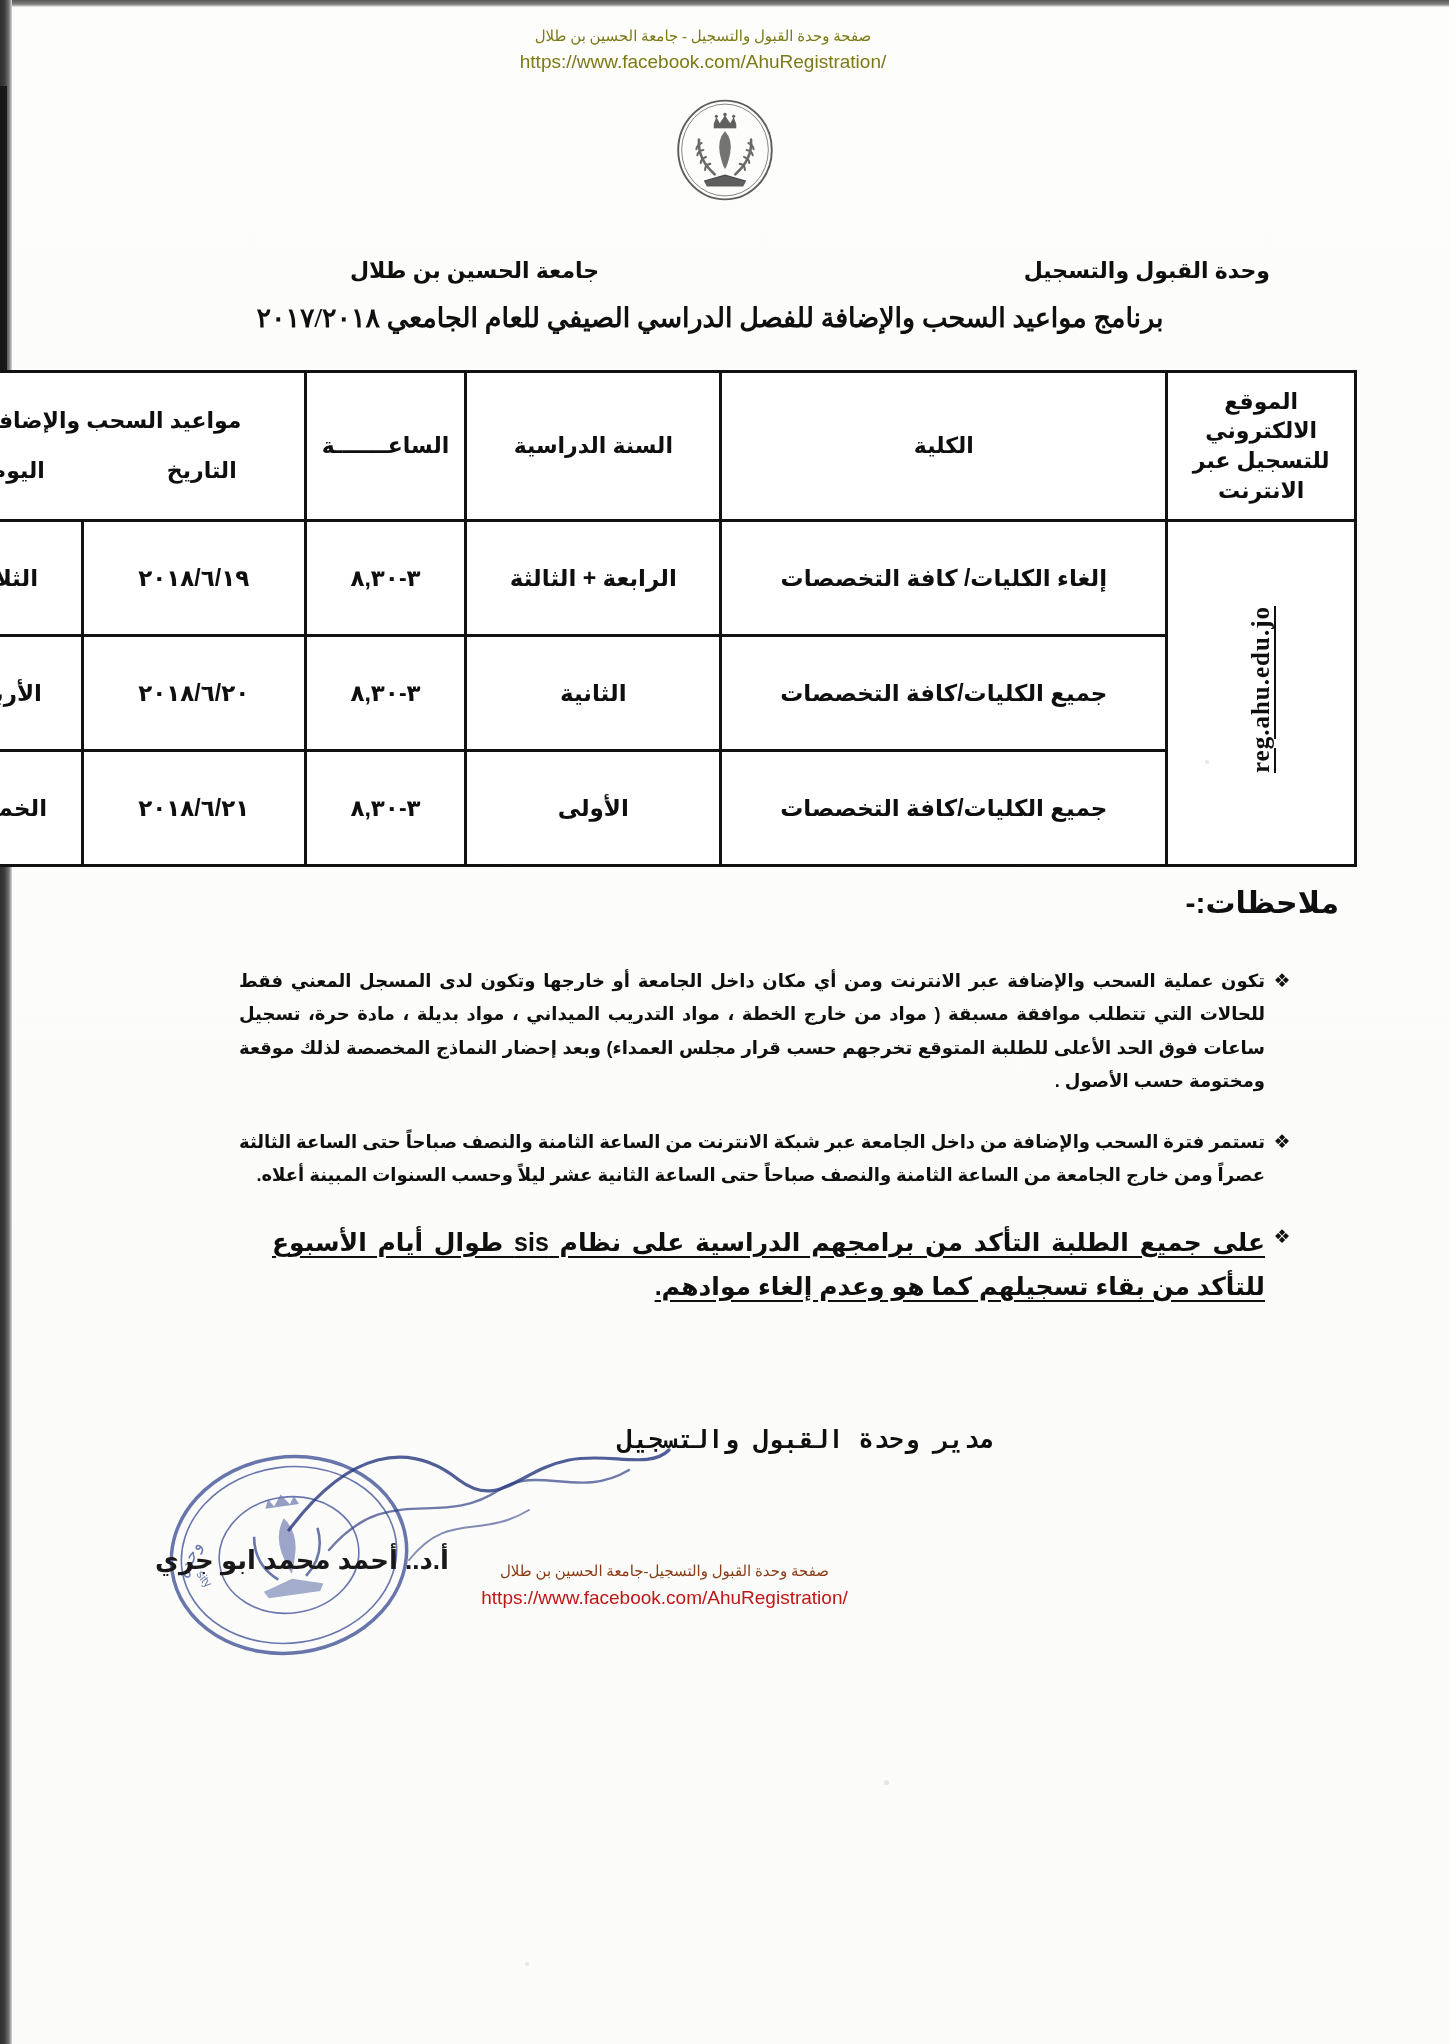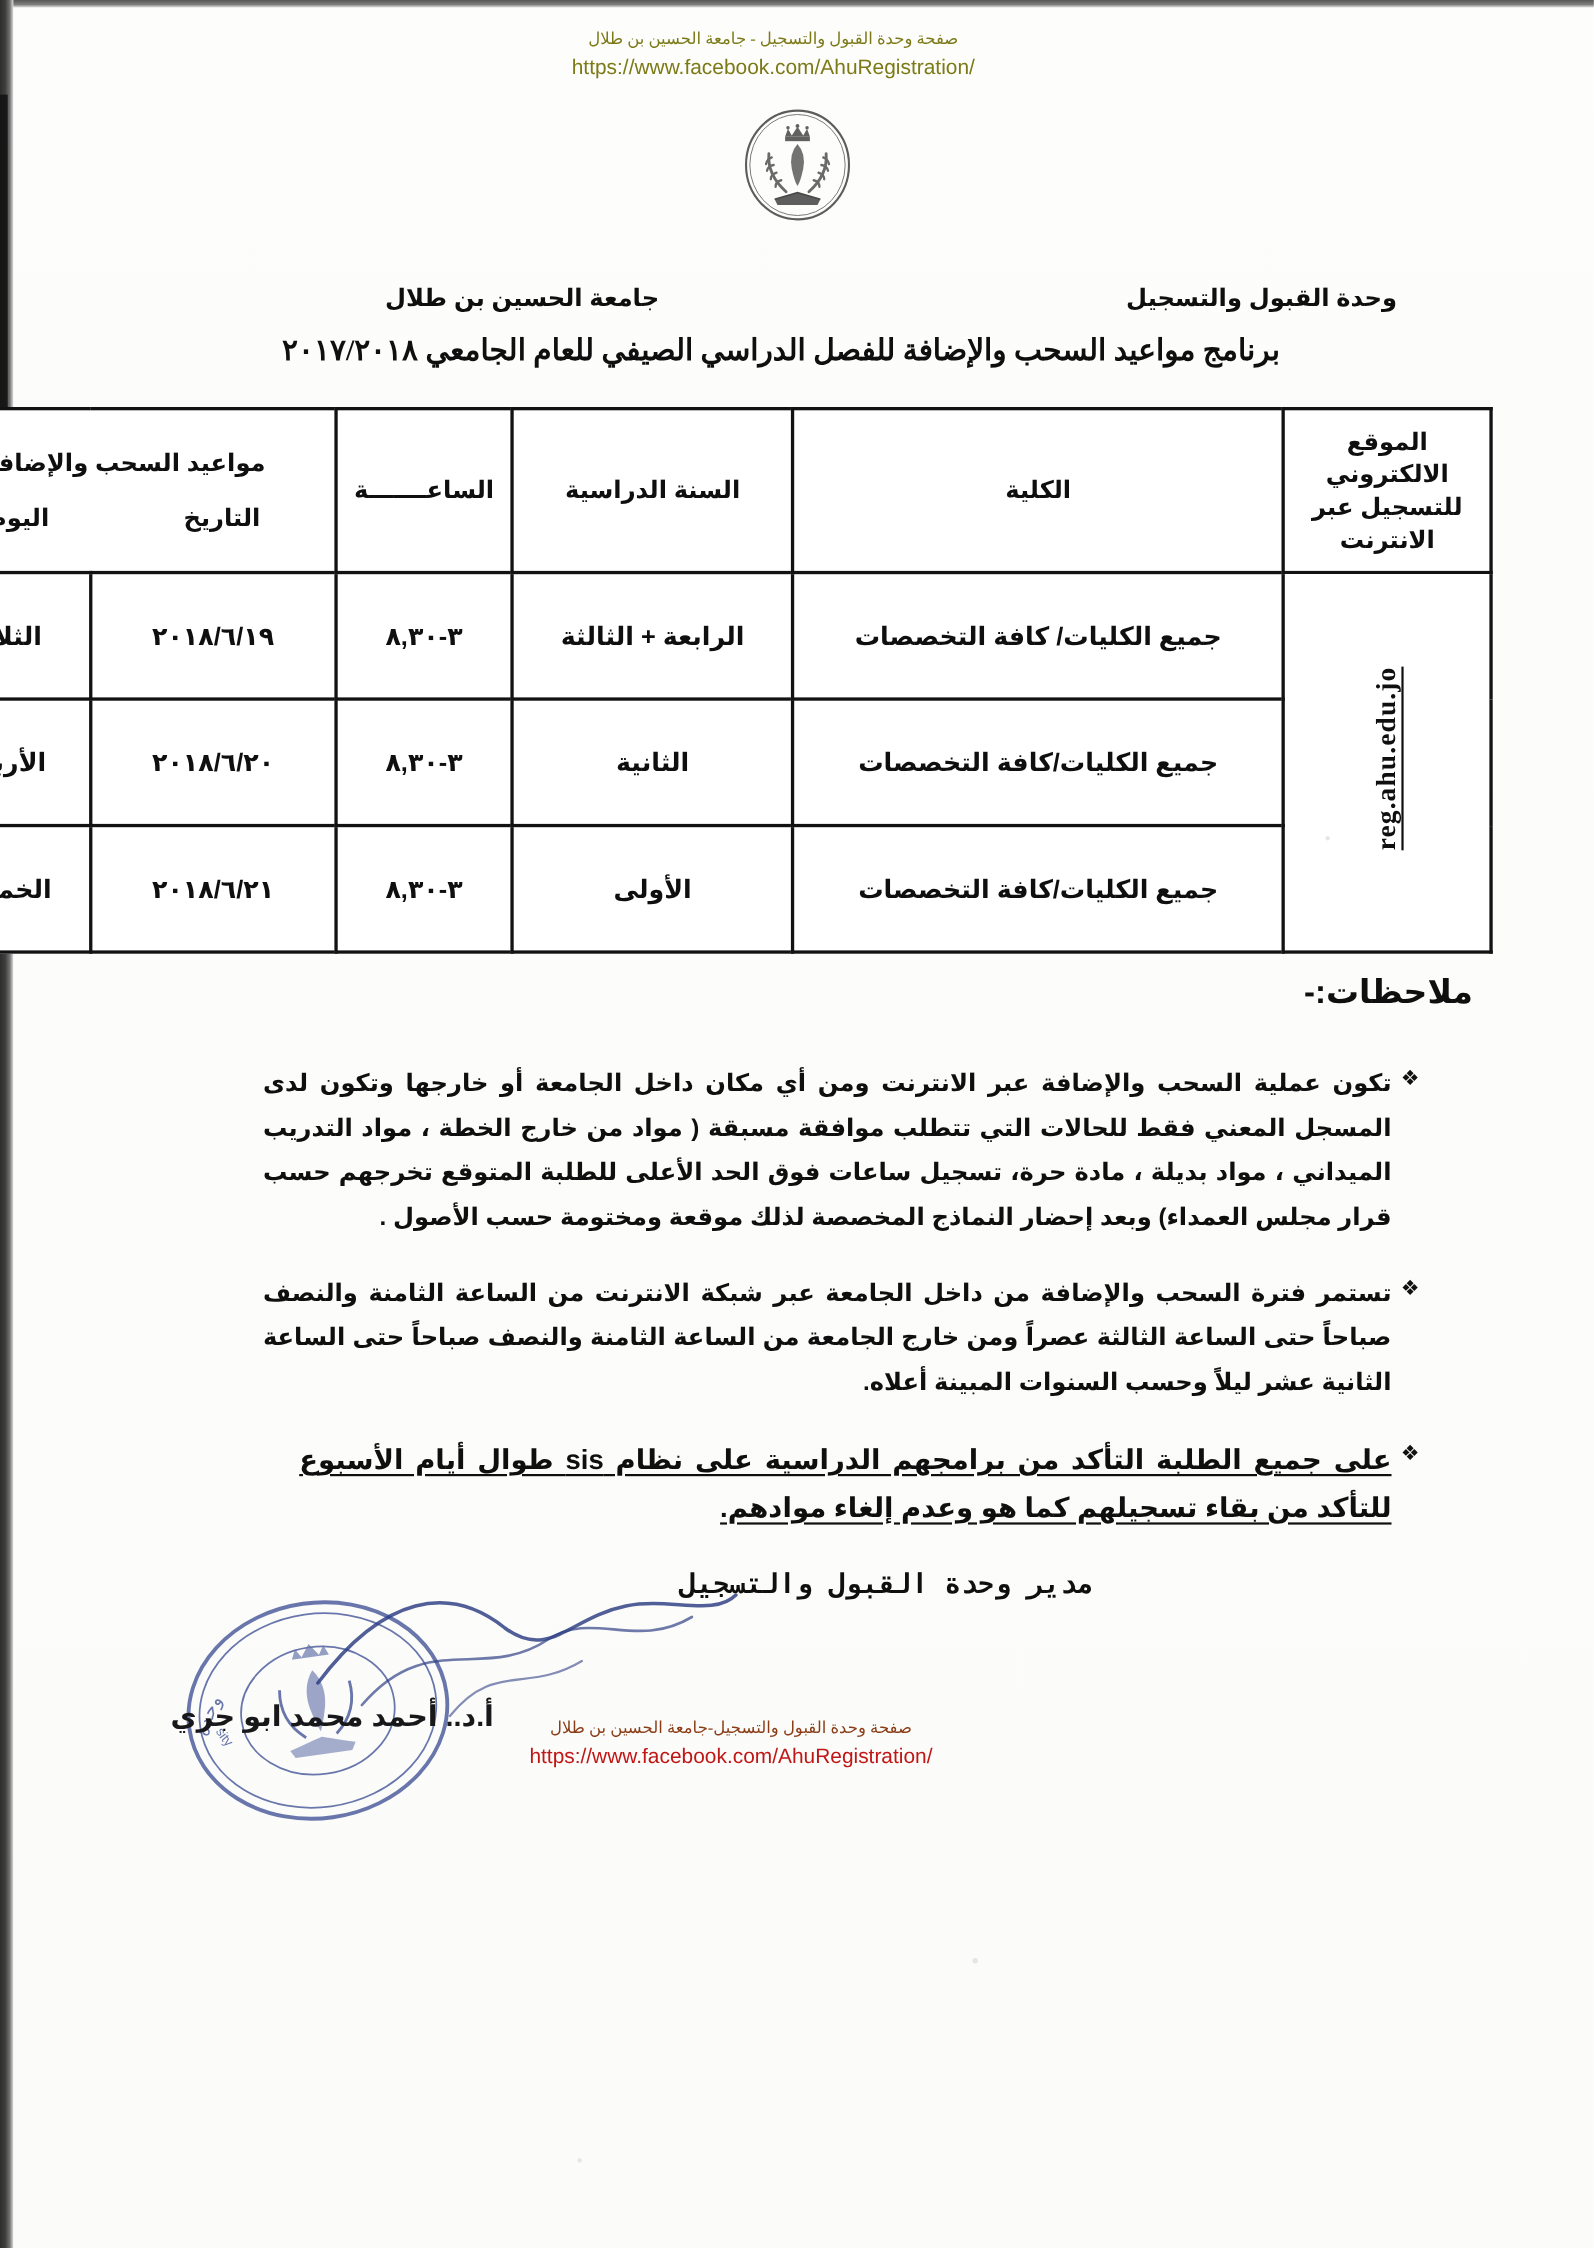--- a/index.html
+++ b/index.html
@@ -145,21 +145,21 @@
   }
   .note-bullet{
     flex:0 0 34px;
     font-size:19px;
     color:#111;
     text-align:center;
     padding-top:4px;
   }
   .note-text{
     flex:1;
-    font-size:22px;
+    font-size:18px;
     font-weight:700;
     line-height:1.85;
     text-align:justify;
     font-family:"Liberation Sans","DejaVu Sans",sans-serif;
   }
   .note.emph .note-text{
     font-size:25px;
     line-height:1.75;
     text-decoration:underline;
     text-underline-offset:5px;
@@ -282,21 +282,21 @@
             <span>اليوم</span>
           </div>
         </th>
       </tr>
     </thead>
     <tbody>
       <tr>
         <td class="web-cell" rowspan="3">
           <span class="web-vertical">reg.ahu.edu.jo</span>
         </td>
-        <td>جميع الكليات/ كافة التخصصات</td>
+        <td>إلغاء الكليات/ كافة التخصصات</td>
         <td>الرابعة + الثالثة</td>
         <td>٣-٨,٣٠</td>
         <td>٢٠١٨/٦/١٩</td>
         <td>الثلاثاء</td>
       </tr>
       <tr>
         <td>جميع الكليات/كافة التخصصات</td>
         <td>الثانية</td>
         <td>٣-٨,٣٠</td>
         <td>٢٠١٨/٦/٢٠</td>

